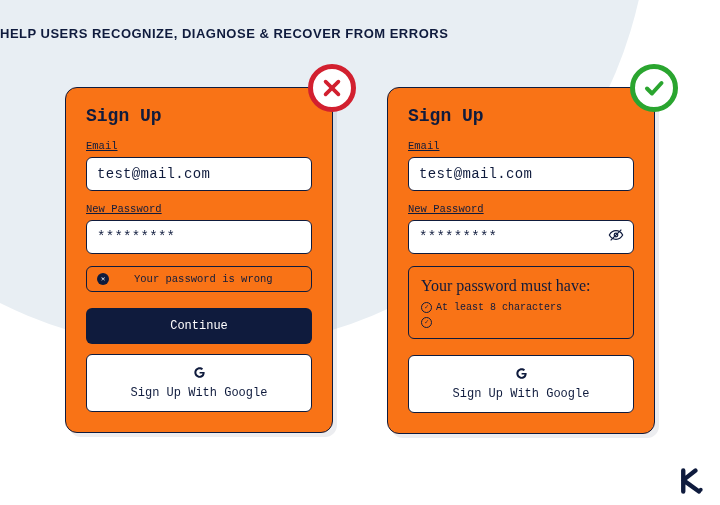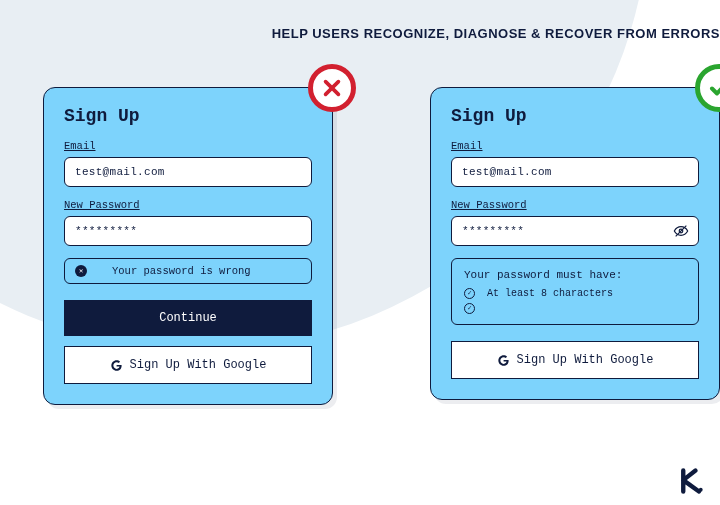--- a/index.html
+++ b/index.html
@@ -17,47 +17,46 @@
       height: 900px;
       background: #e8eef3;
       border-radius: 50%;
       top: -550px;
       left: -250px;
       z-index: 0;
     }
     .page-title {
       position: relative;
       z-index: 1;
-      text-align: right;
+      text-align: left;
       font-family: -apple-system, Arial, sans-serif;
       font-weight: 800;
       font-size: 13px;
       letter-spacing: 0.5px;
       color: #0f1b3d;
       padding-top: 26px;
       text-transform: uppercase;
     }
     .cards {
       position: relative;
       z-index: 1;
       display: flex;
       justify-content: center;
       gap: 54px;
       margin-top: 46px;
       align-items: flex-start;
     }
     .card {
-      width: 292px;
-      background: #7dd3fc;
+      width: 268px;
+      background: #f97316;
       border: 1.5px solid #0f1b3d;
       border-radius: 12px;
       padding: 18px 20px 20px;
       position: relative;
       box-shadow: 4px 4px 0 rgba(15,27,61,0.08);
-      margin-left: 43px;
     }
     .badge {
       position: absolute;
       top: -24px;
       right: -24px;
       width: 48px;
       height: 48px;
       border-radius: 50%;
       background: #fff;
       display: flex;
@@ -79,21 +78,21 @@
       margin-bottom: 5px;
       display: block;
       text-decoration: underline;
     }
     .field {
       width: 100%;
       border: 1.5px solid #0f1b3d;
       border-radius: 6px;
       padding: 8px 10px;
       font-family: inherit;
-      font-size: 11px;
+      font-size: 14px;
       color: #0f1b3d;
       background: #fff;
       margin-bottom: 12px;
       letter-spacing: 0.3px;
     }
     .field-wrap { position: relative; }
     .field-wrap .eye {
       position: absolute;
       right: 10px;
       top: 7px;
@@ -111,55 +110,57 @@
       gap: 25px;
       margin-bottom: 16px;
     }
     .hint-box {
       border: 1.5px solid #0f1b3d;
       border-radius: 6px;
       padding: 10px 12px;
       margin-bottom: 16px;
     }
     .hint-title {
-      font-size: 11px;
+      font-size: 16px;
       color: #0f1b3d;
       margin-bottom: 7px;
+      font-family: Liberation Serif, serif;
     }
     .hint-item {
       font-size: 10px;
       color: #0f1b3d;
       display: flex;
       align-items: center;
-      gap: 12px;
+      gap: 4px;
       margin-bottom: 4px;
     }
     .hint-item:last-child { margin-bottom: 0; }
     .btn {
       width: 100%;
-      border-radius: 0;
+      border-radius: 6px;
       padding: 11px 0;
       font-family: inherit;
       font-size: 12px;
       cursor: pointer;
       display: flex;
       align-items: center;
       justify-content: center;
       gap: 7px;
     }
     .btn-primary {
       background: #0f1b3d;
       color: #fff;
       border: none;
       margin-bottom: 10px;
     }
     .btn-secondary {
       background: #fff;
       color: #0f1b3d;
       border: 1.5px solid #0f1b3d;
+      flex-direction: column;
     }
     .icon-circle-x {
       width: 12px; height: 12px; border-radius: 50%;
       background: #0f1b3d; display: inline-flex;
       align-items: center; justify-content: center;
       flex-shrink: 0;
     }
     .icon-circle-x::after {
       content: '✕'; color: #fff; font-size: 7px; line-height: 1;
     }

